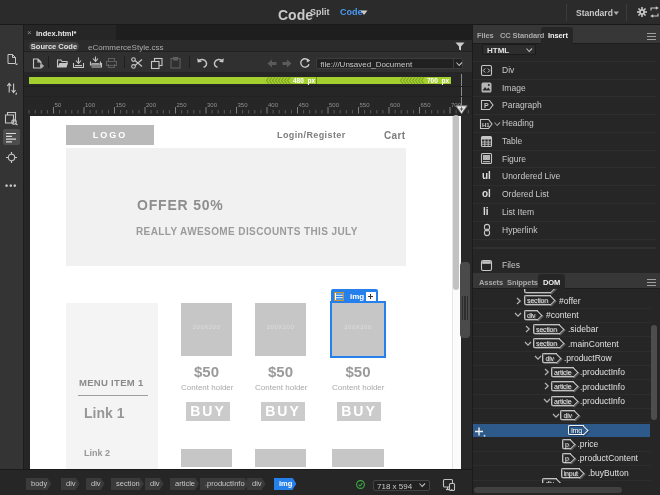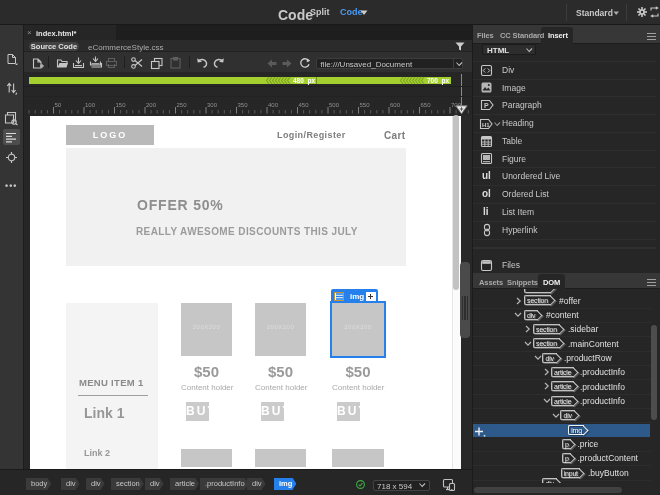--- a/index.html
+++ b/index.html
@@ -45,21 +45,21 @@
 .arr{position:absolute;width:8px;height:8px}
 .dsep{position:absolute;left:7.5px;width:178px;height:1px;background:#2d2d2d}
 .wchip{border-color:#f2f2f2;color:#fff;filter:drop-shadow(1px 1px 0 #1d3c5e)}
 .wchip:after{border-color:#f2f2f2}
 
 #split{left:460px;top:262px;width:10px;height:76px;background:#4a4a4a;border-radius:4px}
 
 .ph{font-size:6px;color:#dedede;text-align:center;letter-spacing:.5px}
 .p50{font-size:15px;font-weight:600;color:#9a9a9a;text-align:center}
 .ch{font-size:8px;color:#a8a8a8;text-align:center}
-.buy{top:286px;width:23px;height:19px;background:#cbcbcb;color:#fff;font-size:12px;font-weight:bold;letter-spacing:2px;line-height:19px}
+.buy{top:286px;width:44px;height:19px;background:#cbcbcb;color:#fff;font-size:14px;font-weight:bold;letter-spacing:2px;text-align:center;line-height:19px}
 .ic{stroke:#c6c6c6;stroke-width:1.1;fill:none}
 .icd{stroke:#5f5f5f;stroke-width:1.1;fill:none}
 .tsep{position:absolute;top:56px;width:1px;height:12px;background:#1f1f1f}
 .mqt{top:77.2px;font-size:6.5px;font-weight:bold;color:#fff;letter-spacing:0px}
 </style></head>
 <body>
 <div id="app">
 
 <div class="abs" id="appbar"></div>
 <div class="txt m" style="left:278px;top:7px;font-size:14px;font-weight:bold;color:#c9c9c9">Code</div>

